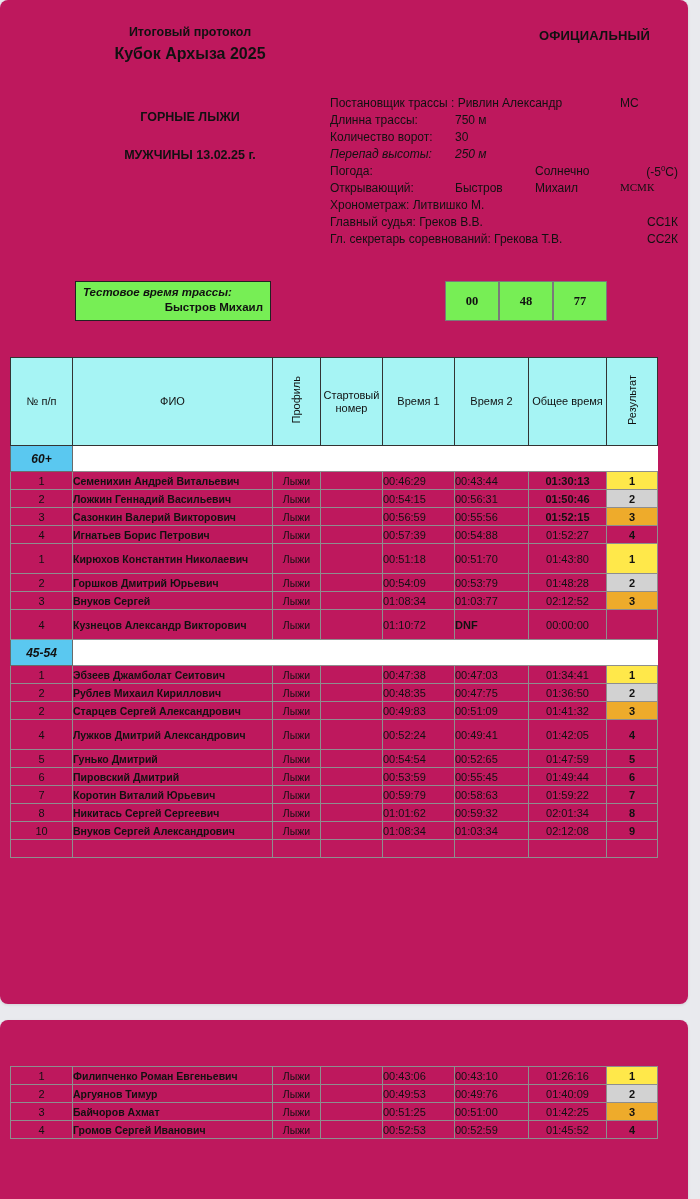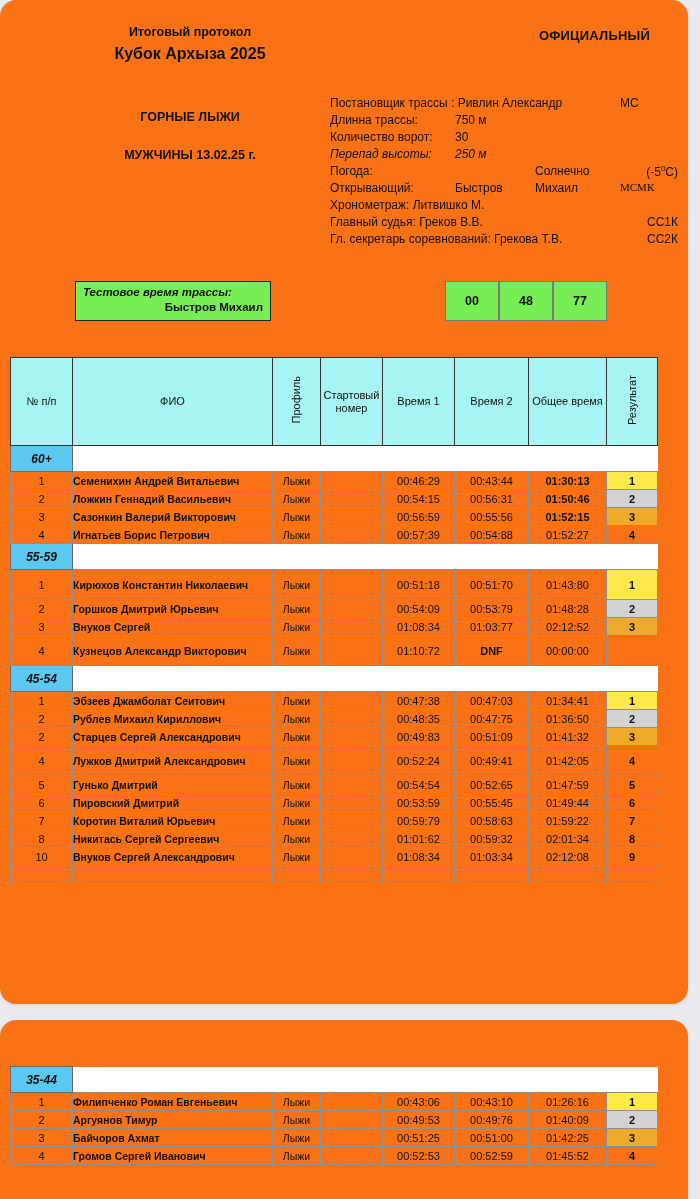--- a/index.html
+++ b/index.html
@@ -4,22 +4,22 @@
 <style>
   html,body{margin:0;padding:0;}
   body{
     width:700px;height:1199px;
     background:#e9eaee;
     font-family:"Liberation Sans","DejaVu Sans",sans-serif;
     color:#111;
     overflow:hidden;
   }
   .page{
-    position:absolute;left:0;width:688px;background:#f97316;
-    border-radius:16px;
+    position:absolute;left:0;width:688px;background:#be185d;
+    border-radius:8px;
     box-shadow:0 1px 3px rgba(0,0,0,.10);
   }
   #page1{top:0;height:1004px;}
   #page2{top:1020px;height:200px;}
 
   
   .hdr{position:relative;height:270px;}
   .hl{position:absolute;font-weight:bold;}
   .t-protocol{left:55px;top:25px;width:270px;text-align:center;font-size:12.5px;}
   .t-cup{left:55px;top:45px;width:270px;text-align:center;font-size:16px;}
@@ -39,21 +39,21 @@
   sup{font-size:8px;vertical-align:super;}
 
   
   .testbox{
     position:absolute;left:75px;top:281px;width:196px;height:40px;
     background:#77ee55;border:1.6px solid #222;box-sizing:border-box;
     font-style:italic;font-weight:bold;font-size:11.5px;
     padding:3px 7px 13px 7px;line-height:15px;
   }
   .testbox .l2{text-align:right;font-style:normal;}
-  .greencells{position:absolute;left:445px;top:281px;height:40px;display:flex;}
+  .greencells{position:absolute;left:445px;top:281px;height:40px;display:flex;font-family:Liberation Serif, serif;}
   .greencells div{
     width:54px;height:40px;background:#77ee55;
     border:1px solid #7a7a7a;box-sizing:border-box;
     display:flex;align-items:center;justify-content:center;
     font-weight:bold;font-size:12.5px;color:#111;
   }
 
   
   table.res{
     position:absolute;left:10px;border-collapse:collapse;
@@ -67,21 +67,21 @@
     background:#a6f4f4;border:1px solid #333 !important;
     font-weight:normal;font-size:11px;vertical-align:middle;text-align:center;
     height:88px;padding:2px;line-height:13px;
   }
   th.vert span{writing-mode:vertical-rl;transform:rotate(180deg);display:inline-block;}
 
   td.num{text-align:center;height:18px;}
   td.fio{padding:2px 4px 2px 6px;font-weight:bold;font-size:10.5px;line-height:12px;}
   td.prof{text-align:center;font-size:10.5px;}
   td.start{text-align:center;}
-  td.tm{text-align:center;font-size:11px;}
+  td.tm{text-align:left;font-size:11px;}
   td.tot{text-align:center;font-size:11px;}
   td.tot.b{font-weight:bold;margin-top:19px;}
   td.rk{text-align:center;font-weight:bold;}
   td.bold{font-weight:bold;}
 
   tr.cat td.catcell{
     background:#5ac8f0;font-style:italic;font-weight:bold;
     font-size:12px;text-align:center;height:26px;border:1px solid #6a6a6a;
   }
   tr.cat td.blank{border:none;background:#fff;}
@@ -214,24 +214,20 @@
         <tr>
           <td class="num" style="height:18px">4</td>
           <td class="fio">Игнатьев Борис Петрович</td>
           <td class="prof">Лыжи</td>
           <td class="start"></td>
           <td class="tm">00:57:39</td>
           <td class="tm">00:54:88</td>
           <td class="tot">01:52:27</td>
           <td class="rk ">4</td>
         </tr>
-        <tr class="cat">
-          <td class="catcell">55-59</td>
-          <td class="blank" colspan="7"></td>
-        </tr>
         <tr>
           <td class="num" style="height:30px">1</td>
           <td class="fio">Кирюхов Константин Николаевич</td>
           <td class="prof">Лыжи</td>
           <td class="start"></td>
           <td class="tm">00:51:18</td>
           <td class="tm">00:51:70</td>
           <td class="tot">01:43:80</td>
           <td class="rk g1">1</td>
         </tr>
@@ -379,24 +375,20 @@
       <col style="width:62px">
         <col style="width:200px">
         <col style="width:48px">
         <col style="width:62px">
       <col style="width:72px">
         <col style="width:74px">
         <col style="width:78px">
         <col style="width:51px">
     </colgroup>
     <tbody id="tbody2">
-        <tr class="cat">
-          <td class="catcell">35-44</td>
-          <td class="blank" colspan="7"></td>
-        </tr>
         <tr>
           <td class="num" style="height:18px">1</td>
           <td class="fio">Филипченко Роман Евгеньевич</td>
           <td class="prof">Лыжи</td>
           <td class="start"></td>
           <td class="tm">00:43:06</td>
           <td class="tm">00:43:10</td>
           <td class="tot">01:26:16</td>
           <td class="rk g1">1</td>
         </tr>

